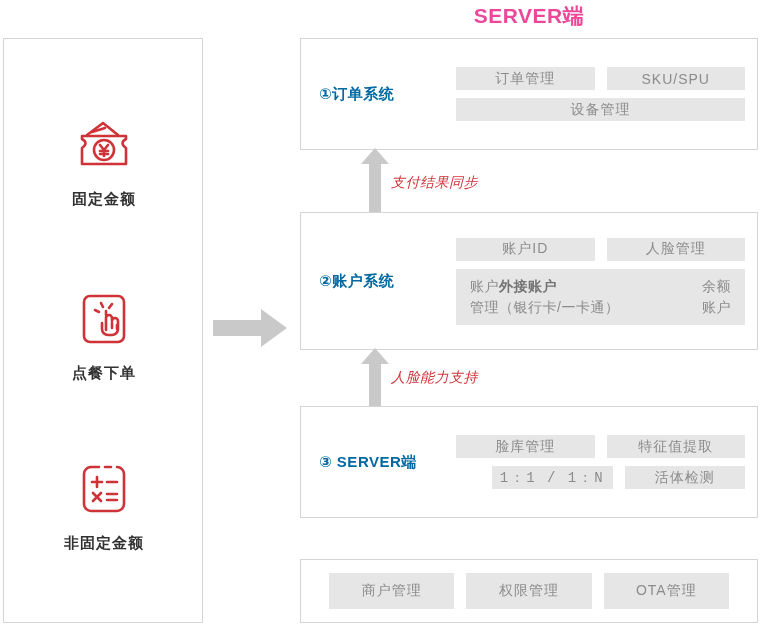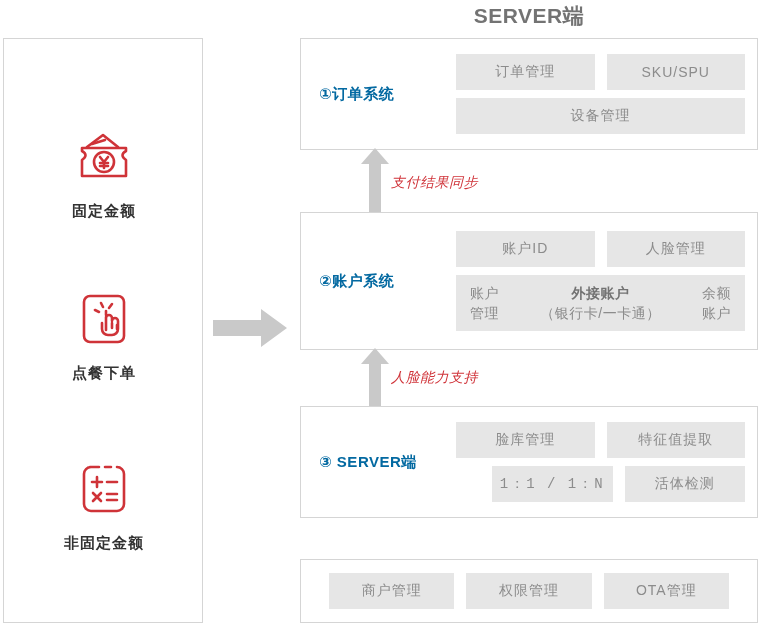--- a/index.html
+++ b/index.html
@@ -17,42 +17,42 @@
 
   
   .server-title {
     position: absolute;
     left: 300px;
     top: 2px;
     width: 458px;
     text-align: center;
     font-size: 21px;
     font-weight: bold;
-    color: #737373;
+    color: #ec4899;
     letter-spacing: 0.5px;
   }
 
   
   .sidebar {
     position: absolute;
     left: 3px;
     top: 38px;
     width: 200px;
     height: 585px;
     border: 1px solid #d5d5d5;
     background: #ffffff;
     box-sizing: border-box;
   }
   .side-item {
     position: absolute;
     left: 0;
     width: 200px;
     text-align: center;
   }
-  .side-item-1 { top: 87px; }
+  .side-item-1 { top: 75px; }
   .side-item-2 { top: 249px; }
   .side-item-3 { top: 419px; }
   .side-icon {
     height: 62px;
     display: flex;
     align-items: center;
     justify-content: center;
   }
   .side-label {
     margin-top: 14px;
@@ -105,21 +105,21 @@
     flex-direction: column;
     justify-content: center;
     gap: 8px;
   }
   .tile-row {
     display: flex;
     gap: 12px;
   }
   .tile {
     flex: 1;
-    height: 36px;
+    height: 23px;
     background: #e6e6e6;
     color: #8c8c8c;
     font-size: 14px;
     display: flex;
     align-items: center;
     justify-content: center;
     letter-spacing: 1px;
     white-space: nowrap;
   }
   .tile-mono {
@@ -134,21 +134,21 @@
     background: #e6e6e6;
     color: #8c8c8c;
     height: 56px;
     display: flex;
     align-items: center;
     justify-content: space-between;
     padding: 0 14px;
     box-sizing: border-box;
   }
   .wide-col {
-    text-align: center;
+    text-align: left;
     font-size: 14px;
     line-height: 1.45;
     letter-spacing: 0.5px;
     white-space: nowrap;
   }
   .wide-col.center { flex: 1; }
   .wide-col .strong {
     font-weight: bold;
     color: #737373;
   }

